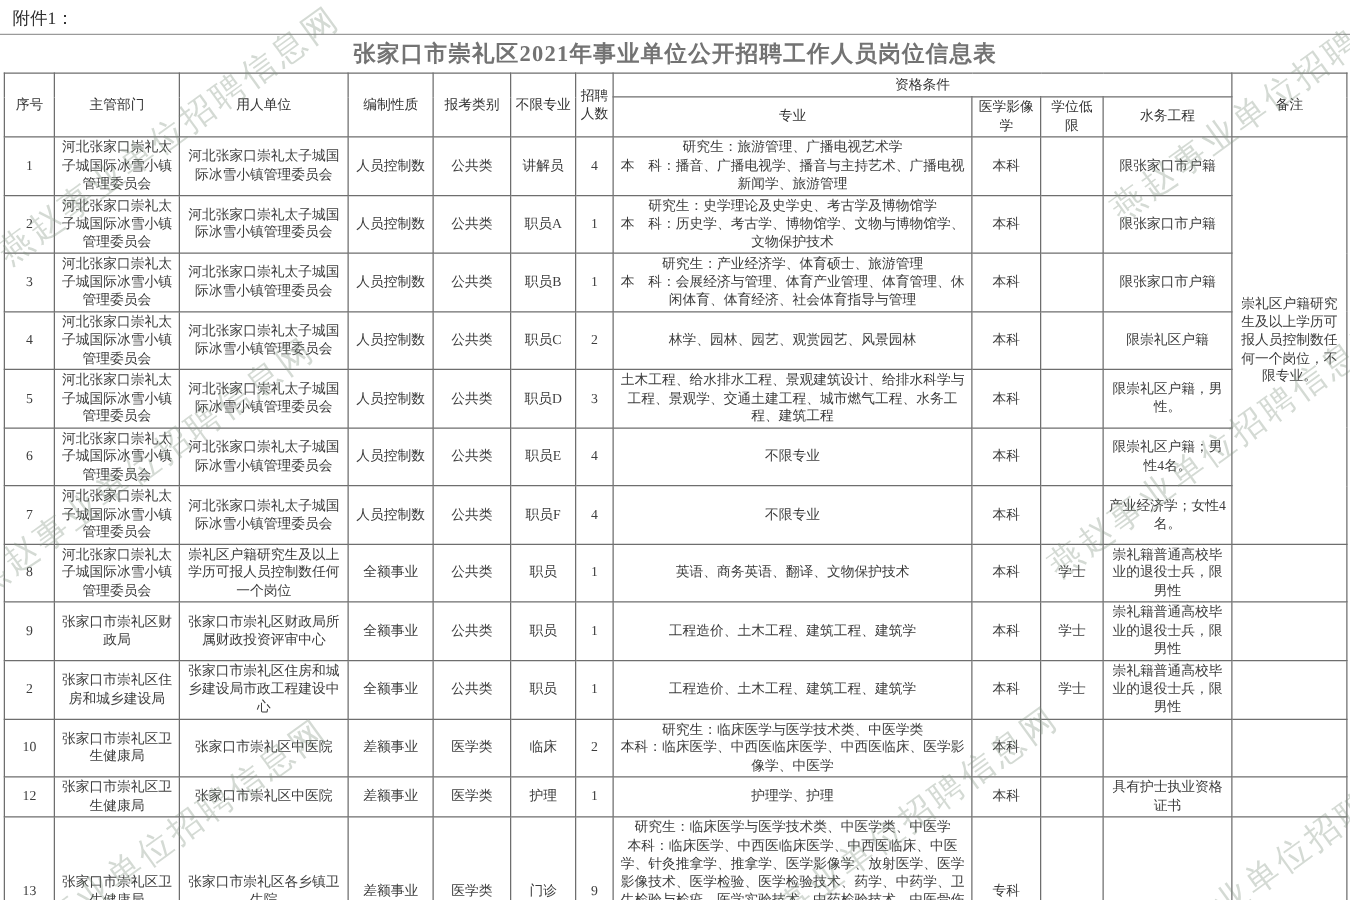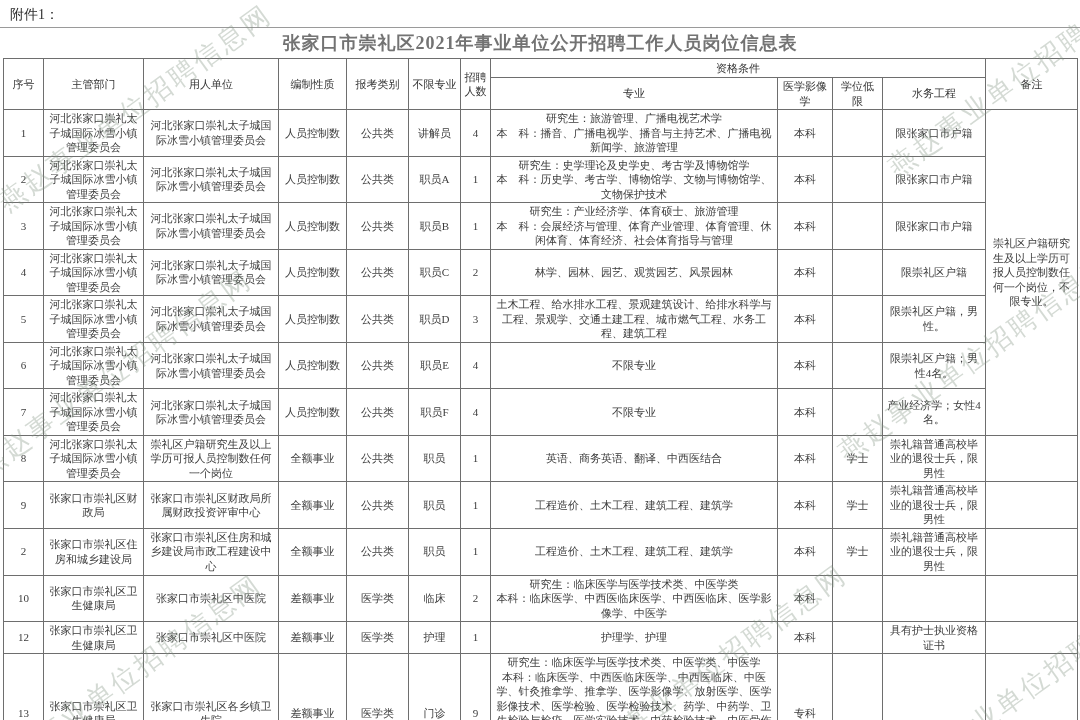--- a/index.html
+++ b/index.html
@@ -183,21 +183,21 @@
       <td>产业经济学；女性4名。</td>
     </tr>
     <tr>
       <td>8</td>
       <td>河北张家口崇礼太子城国际冰雪小镇管理委员会</td>
       <td class="al">崇礼区户籍研究生及以上学历可报人员控制数任何一个岗位</td>
       <td>全额事业</td>
       <td>公共类</td>
       <td>职员</td>
       <td>1</td>
-      <td>英语、商务英语、翻译、中西医结合</td>
+      <td>英语、商务英语、翻译、文物保护技术</td>
       <td>本科</td>
       <td>学士</td>
       <td>崇礼籍普通高校毕业的退役士兵，限男性</td>
       <td></td>
     </tr>
     <tr>
       <td>9</td>
       <td>张家口市崇礼区财政局</td>
       <td class="al">张家口市崇礼区财政局所属财政投资评审中心</td>
       <td>全额事业</td>

